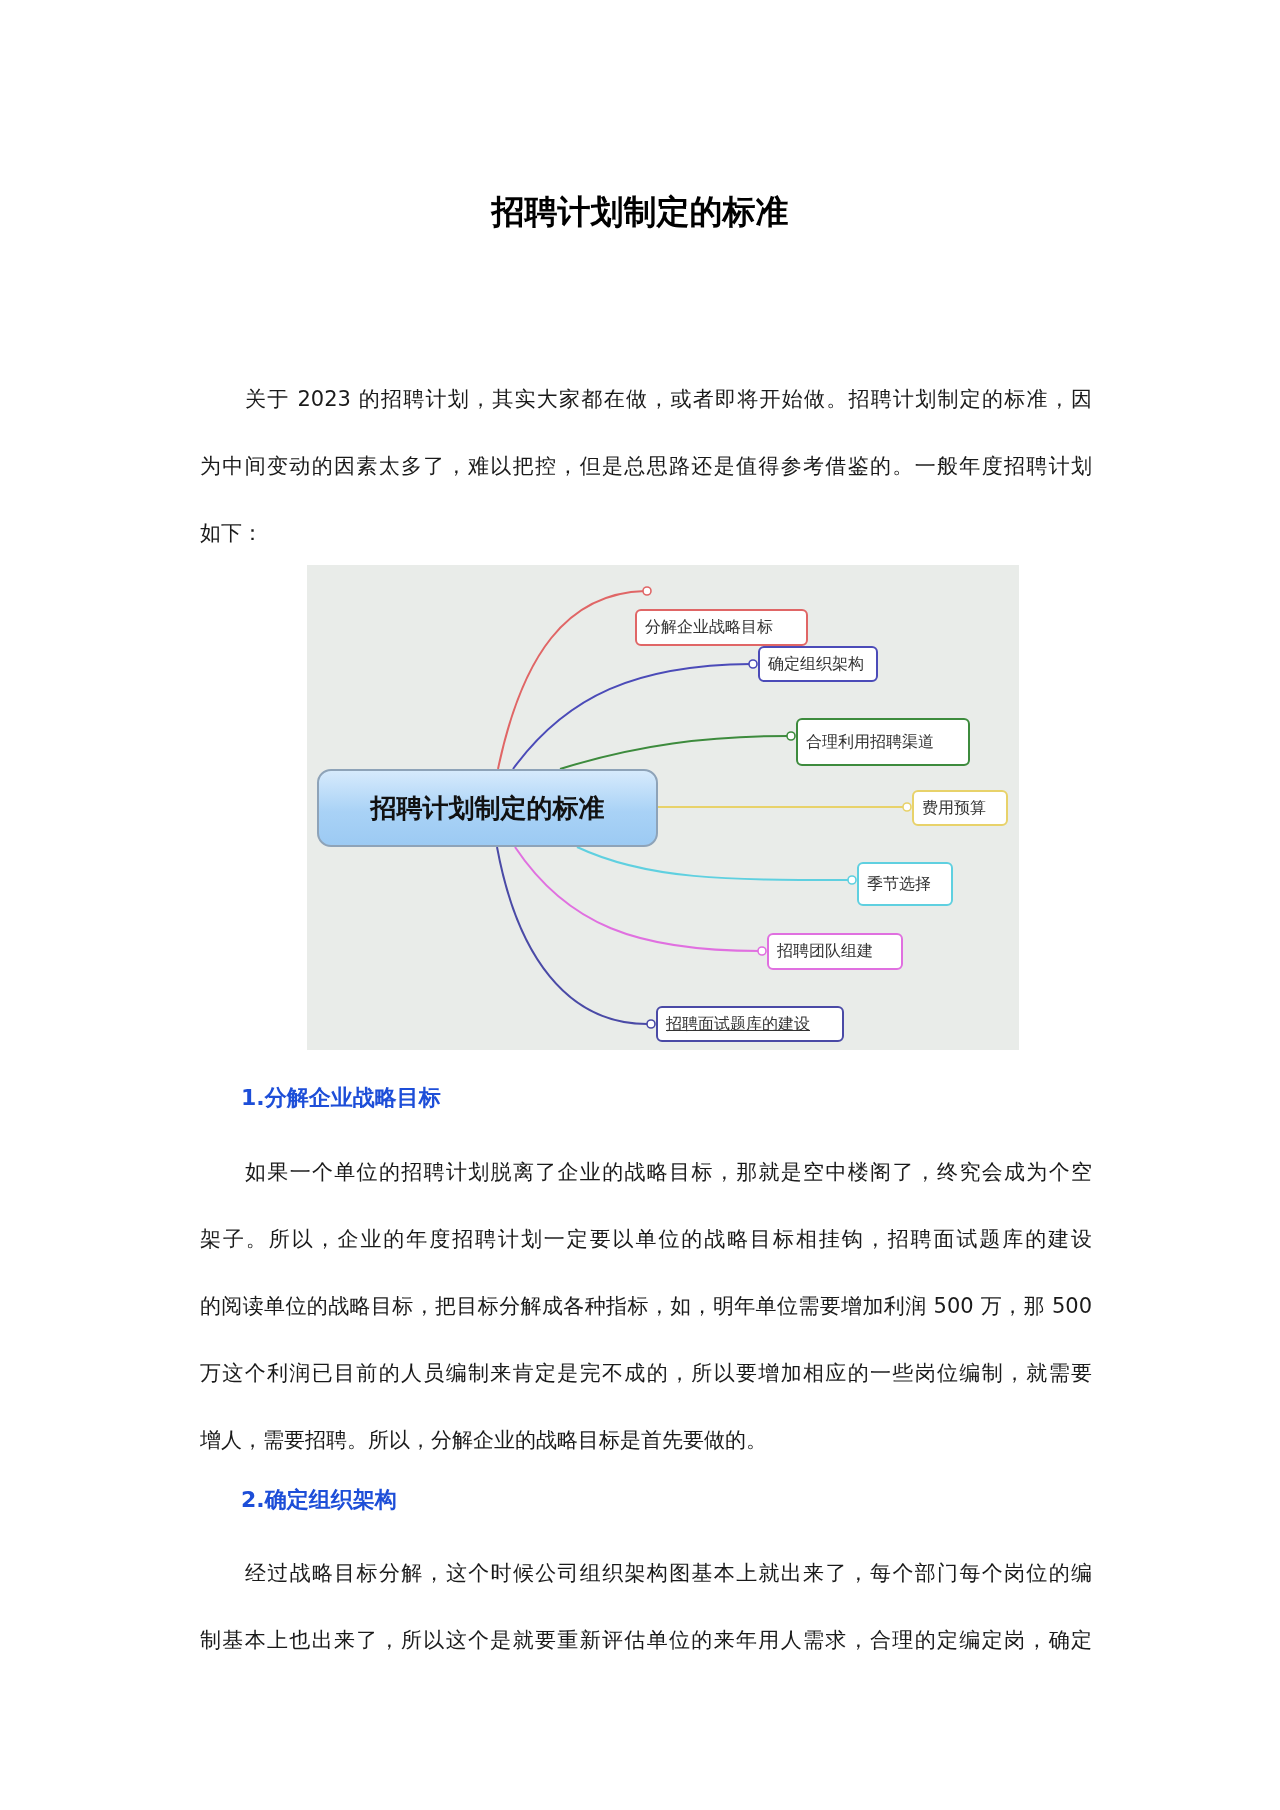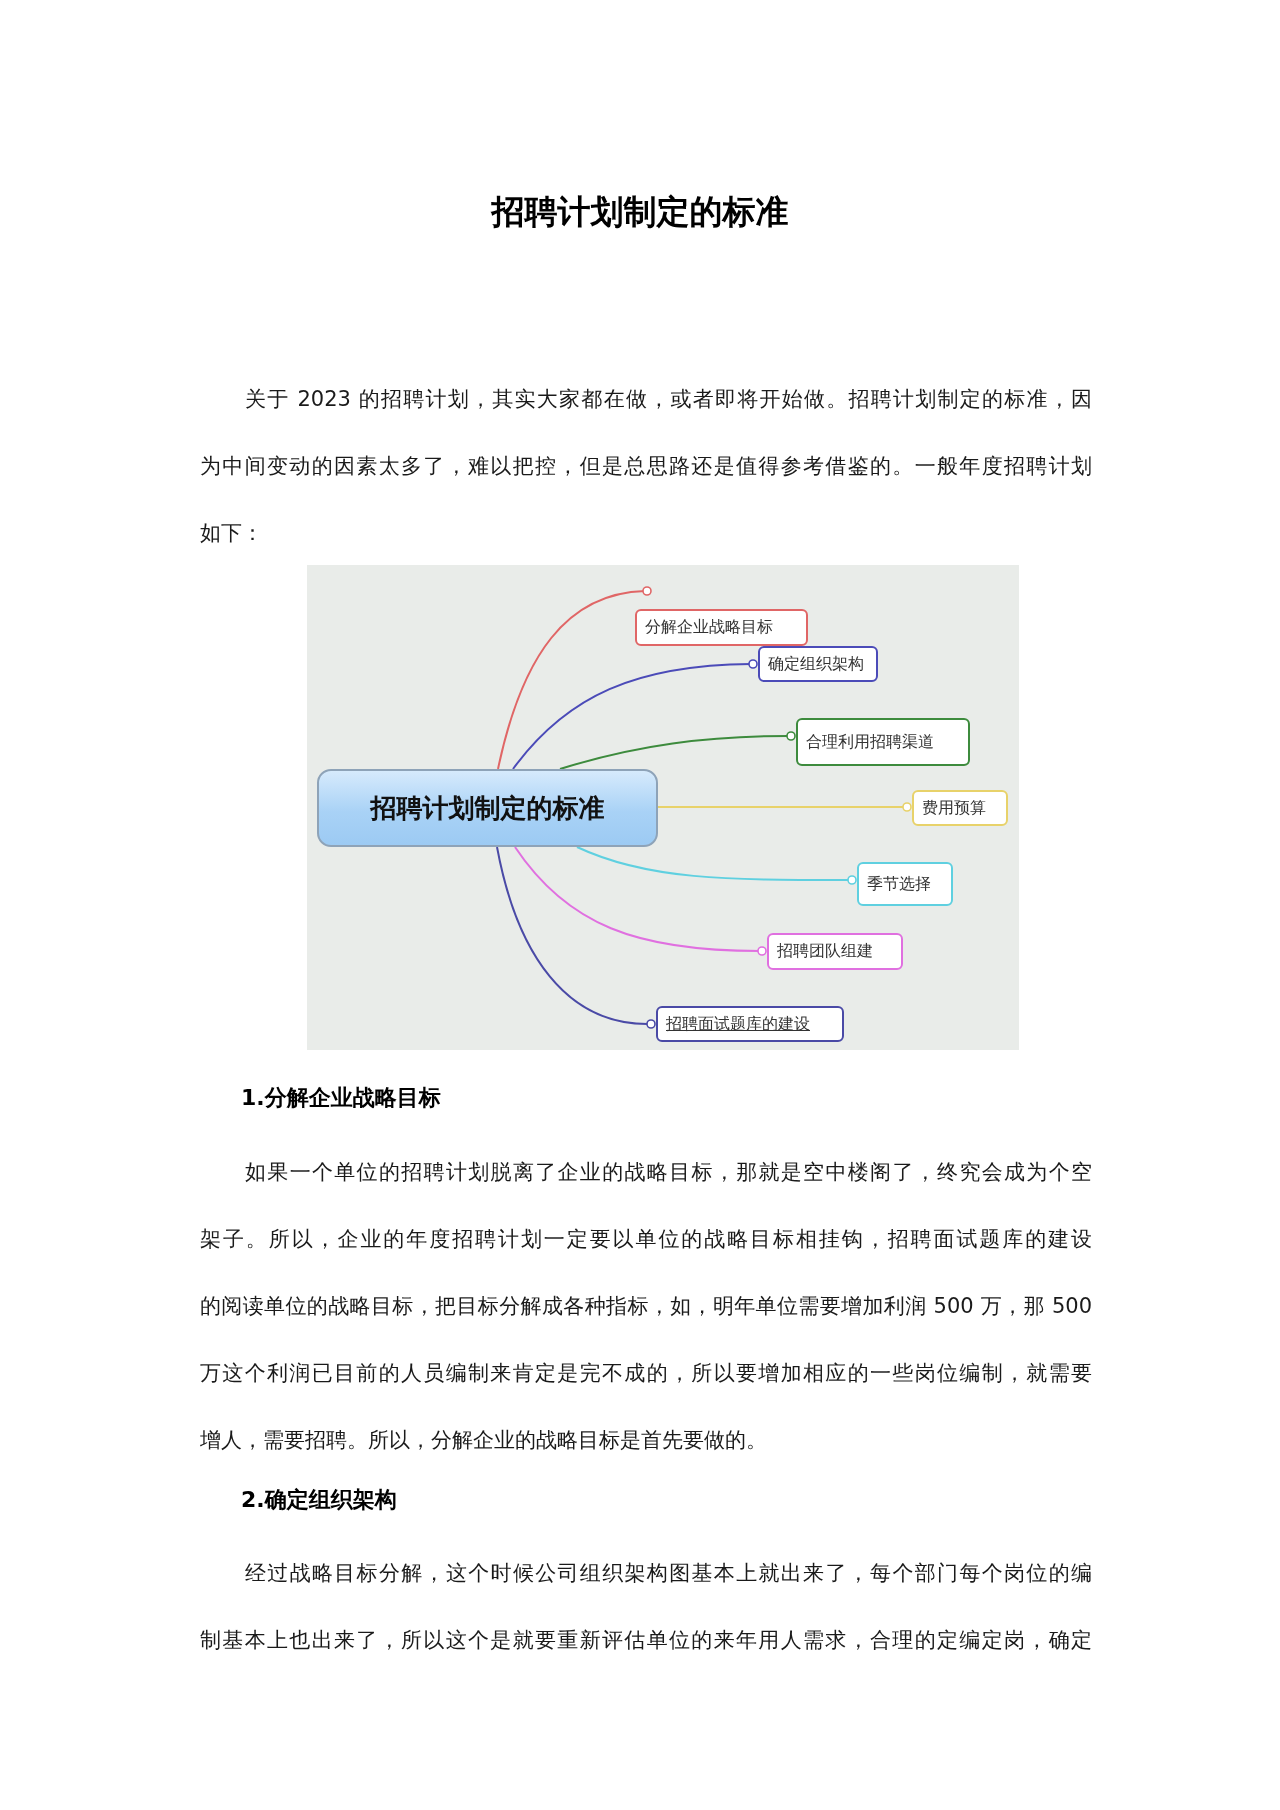--- a/index.html
+++ b/index.html
@@ -5,21 +5,21 @@
   html, body { margin: 0; padding: 0; background: #ffffff; }
   body { width: 1280px; height: 1810px; position: relative; overflow: hidden;
          font-family: "DejaVu Sans", "Liberation Sans", sans-serif; color: #111; }
   .page-title { position: absolute; left: 0; width: 1280px; top: 170px; text-align: center;
                 font-size: 33px; font-weight: bold; letter-spacing: 0px; color: #000; line-height: 40px; }
   .para { position: absolute; left: 194px; width: 892px; font-size: 21px; line-height: 67px;
           text-align: justify; color: #1a1a1a; margin: 6px; }
   .para .line { display: block; height: 67px; white-space: nowrap; text-align-last: justify; }
   .para .line.last { text-align-last: left; }
   .para .line.indent { padding-left: 45px; }
-  .heading { position: absolute; left: 241px; font-size: 22px; font-weight: bold; color: #000000; line-height: 30px; margin: 0; text-align: right; }
+  .heading { position: absolute; left: 241px; font-size: 22px; font-weight: bold; color: #1d4ed8; line-height: 30px; margin: 0; text-align: right; }
   .mindmap { position: absolute; left: 307px; top: 565px; width: 712px; height: 485px; background: #e9ece9; }
   .mindmap svg { position: absolute; left: 0; top: 0; }
   .mm-center { position: absolute; box-sizing: border-box; border: 2px solid #8ea3b8; border-radius: 14px;
                background: linear-gradient(#d6eafc, #a9d2f6 55%, #9ccaf3);
                display: flex; align-items: center; justify-content: center;
                font-size: 26px; font-weight: bold; color: #111; }
   .mm-node { position: absolute; box-sizing: border-box; background: #fff; border: 2px solid; border-radius: 6px;
              display: flex; align-items: center; padding-left: 8px; font-size: 16px; color: #333; white-space: nowrap; }
 </style>
 </head>

